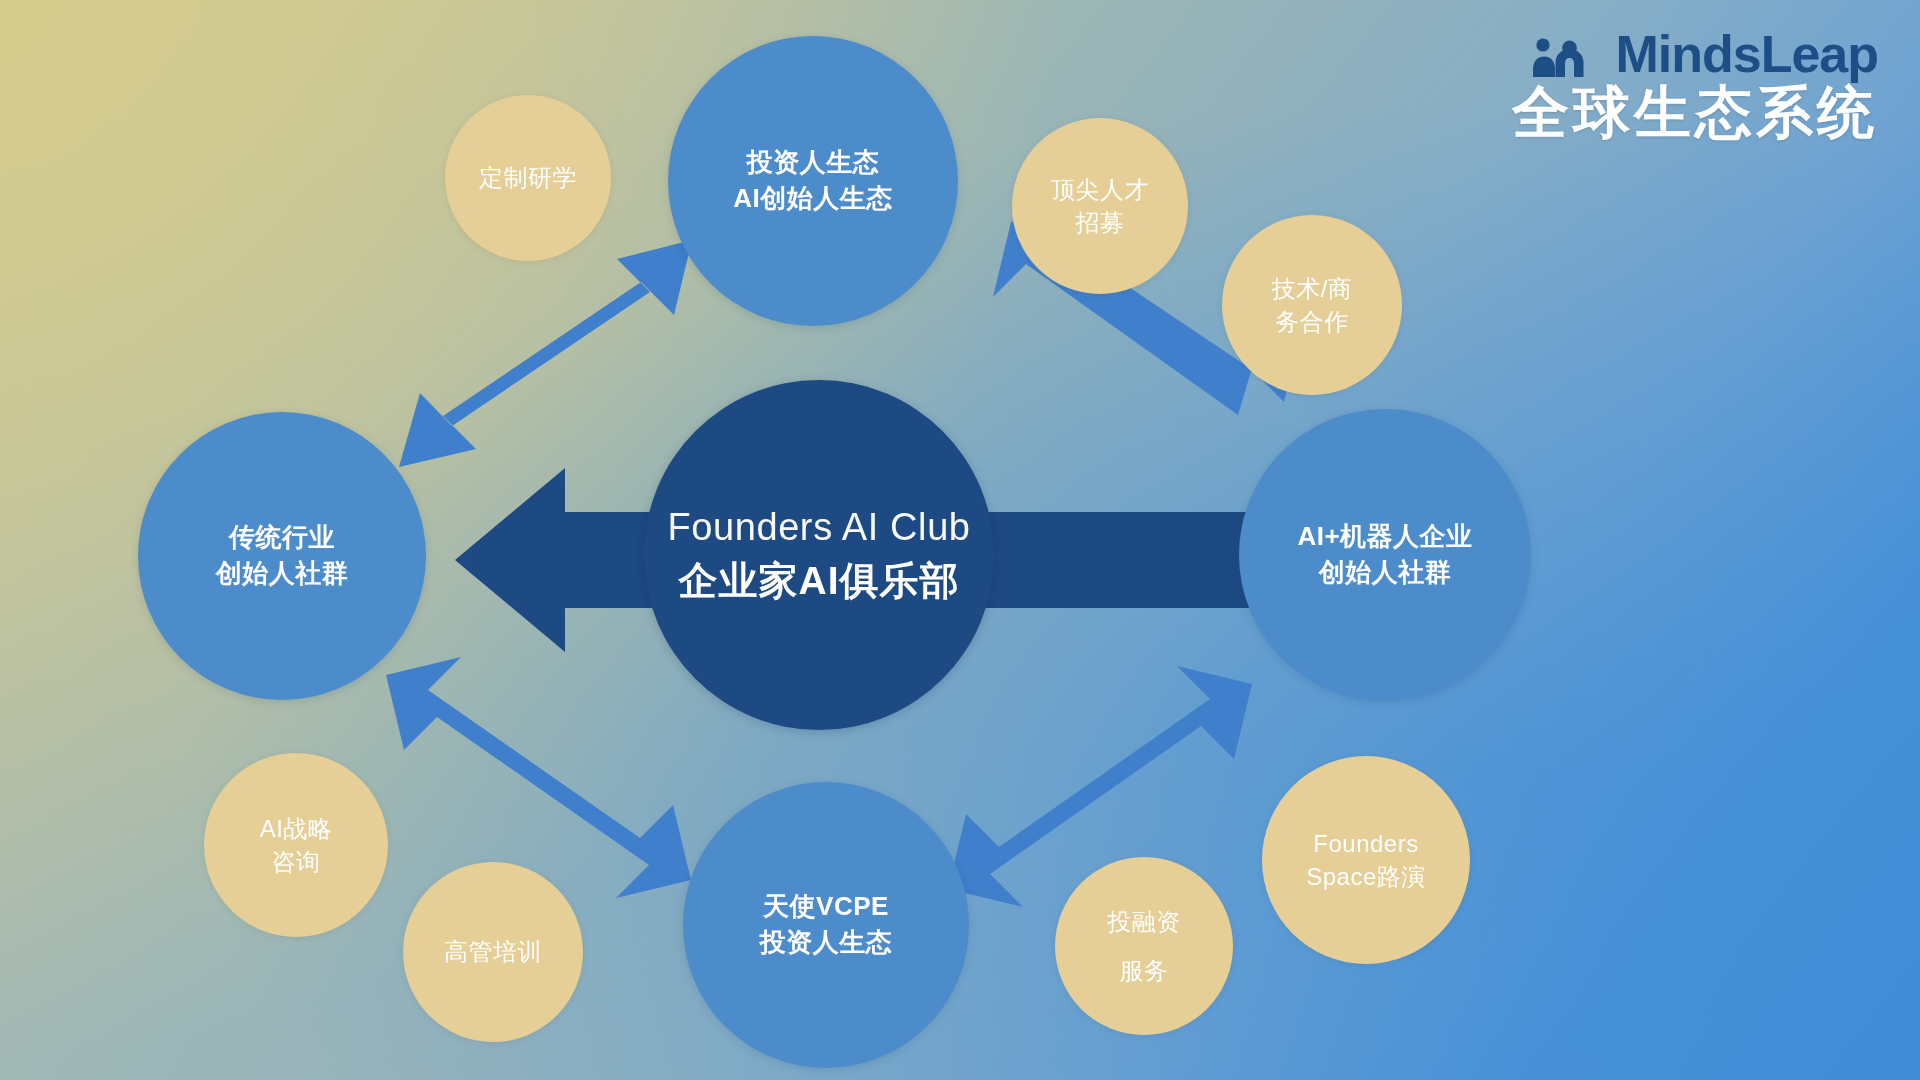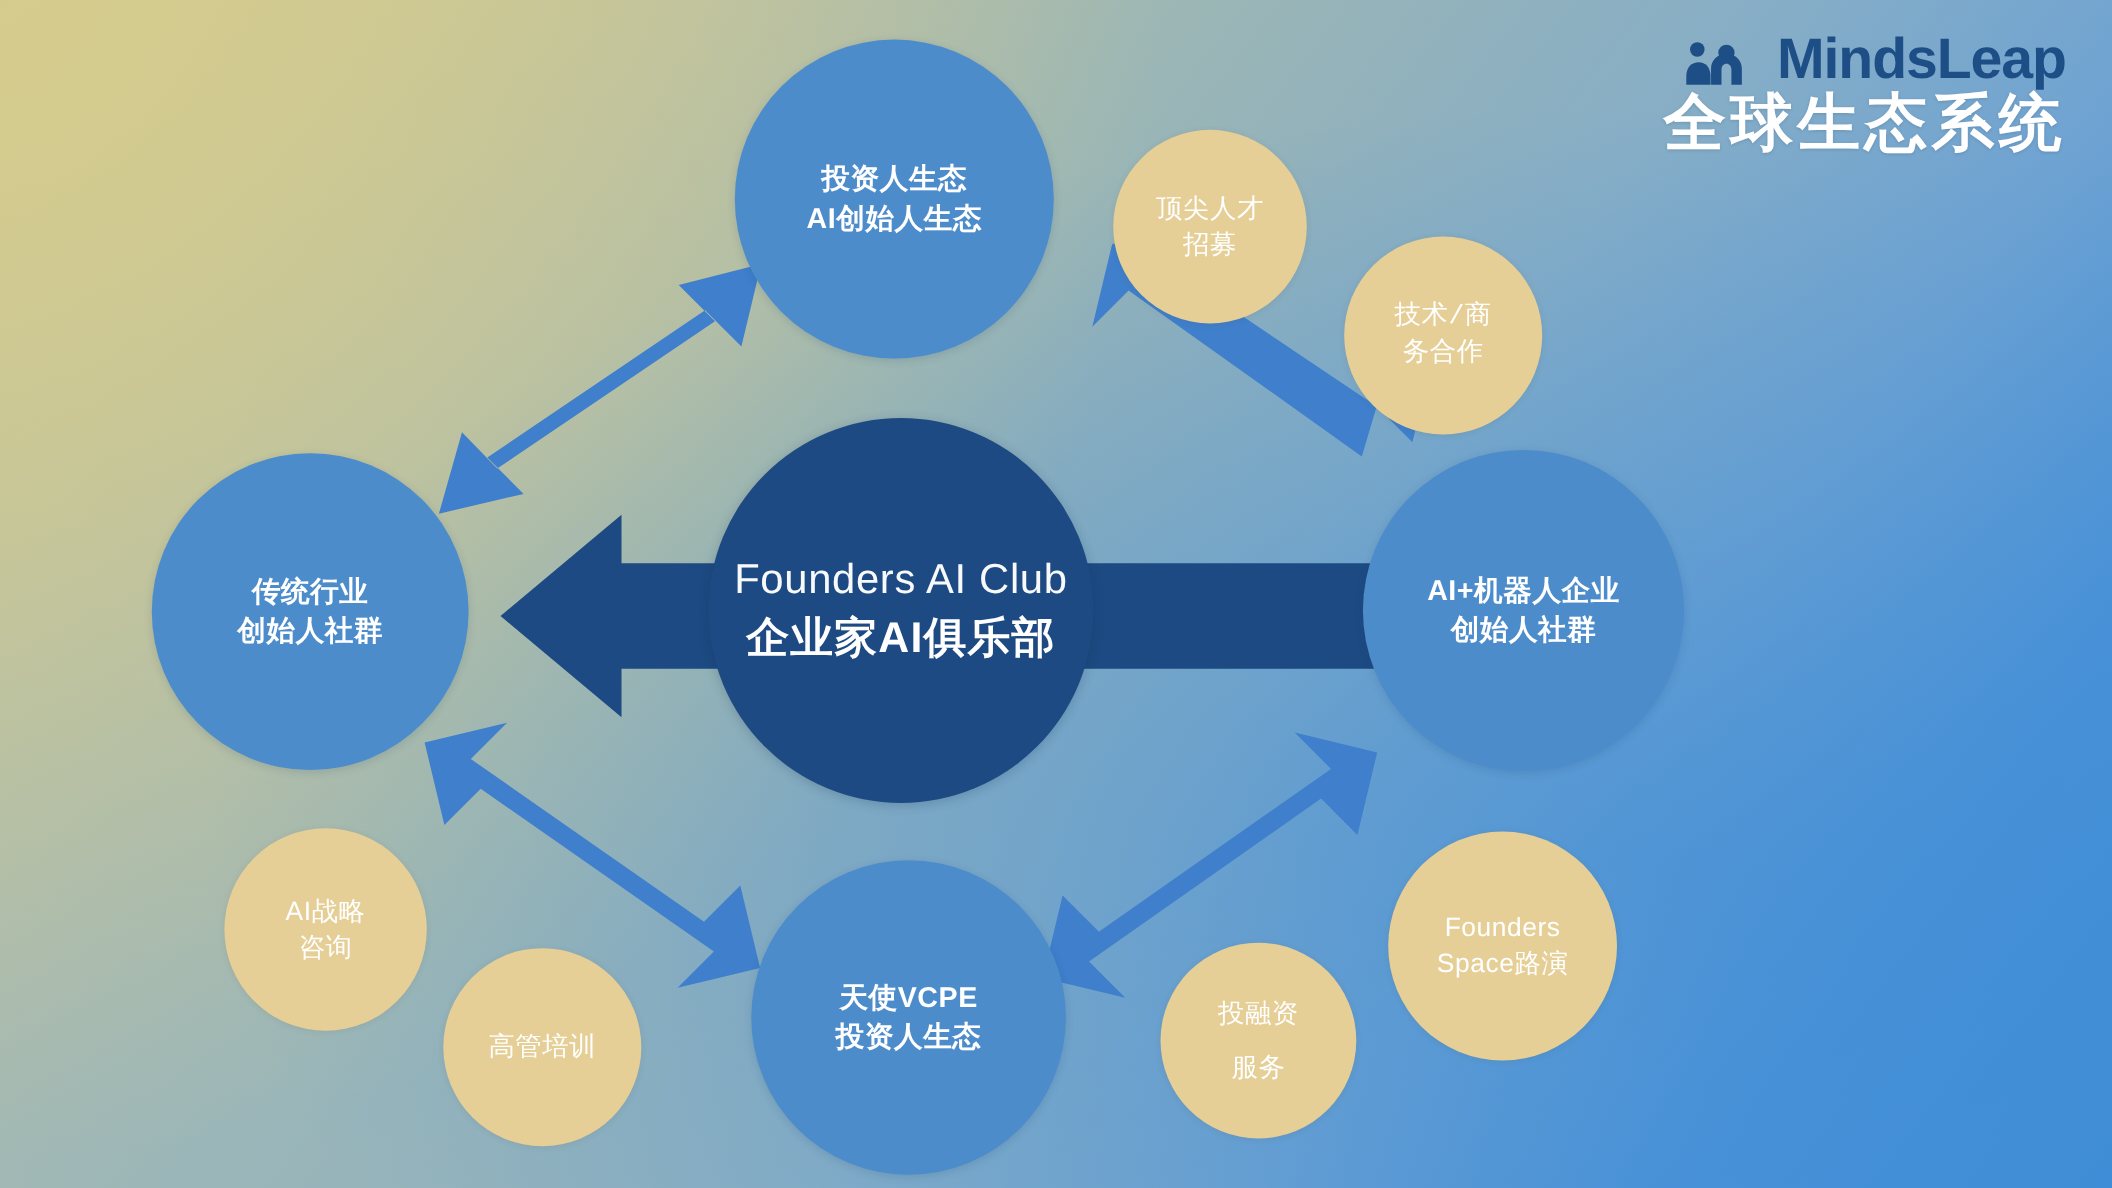--- a/index.html
+++ b/index.html
@@ -156,27 +156,30 @@
     <div class="l">AI+机器人企业</div>
     <div class="l">创始人社群</div>
   </div>
 
   <div class="node node-main" style="left:683px;top:782px;width:286px;height:286px;">
     <div class="l">天使VCPE</div>
     <div class="l">投资人生态</div>
   </div>
 
 
+  <div class="node node-sat" style="left:445px;top:95px;width:166px;height:166px;">
+    <div class="l">定制研学</div>
+  </div>
 
   <div class="node node-sat" style="left:1012px;top:118px;width:176px;height:176px;">
     <div class="l">顶尖人才</div>
     <div class="l">招募</div>
   </div>
 
-  <div class="node node-sat" style="left:1222px;top:215px;width:180px;height:180px;font-family:Liberation Mono, monospace;">
+  <div class="node node-sat" style="left:1222px;top:215px;width:180px;height:180px;">
     <div class="l">技术/商</div>
     <div class="l">务合作</div>
   </div>
 
   <div class="node node-sat" style="left:204px;top:753px;width:184px;height:184px;">
     <div class="l">AI战略</div>
     <div class="l">咨询</div>
   </div>
 
   <div class="node node-sat" style="left:403px;top:862px;width:180px;height:180px;">

